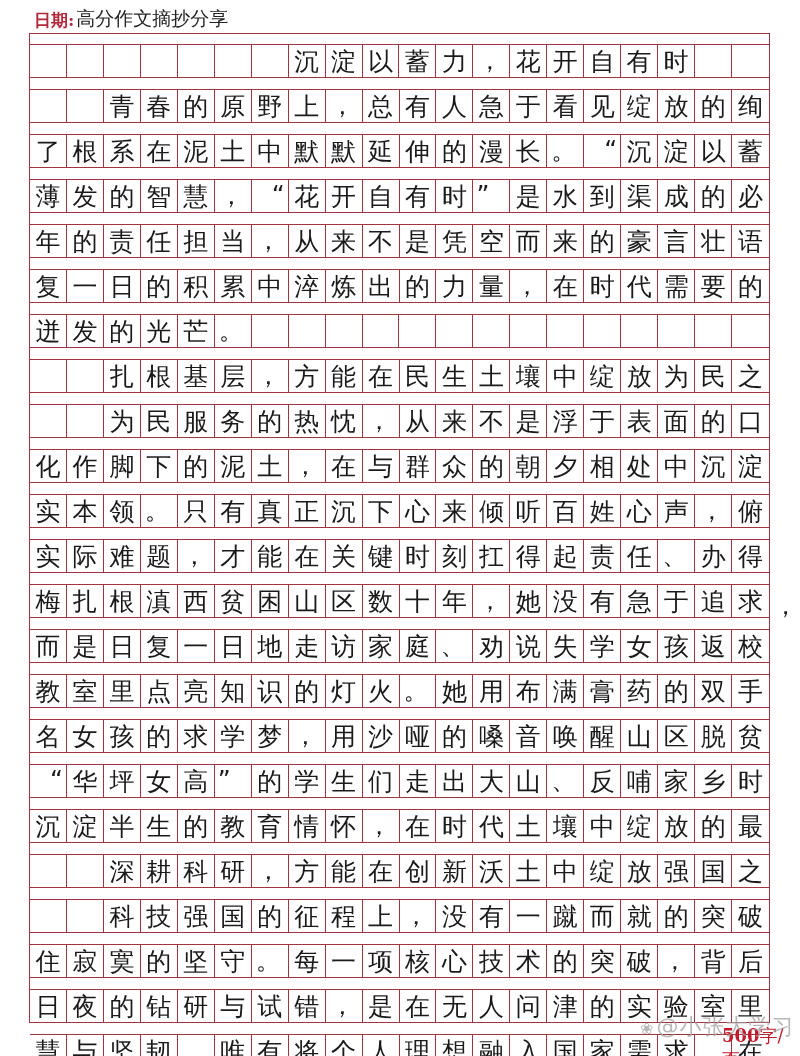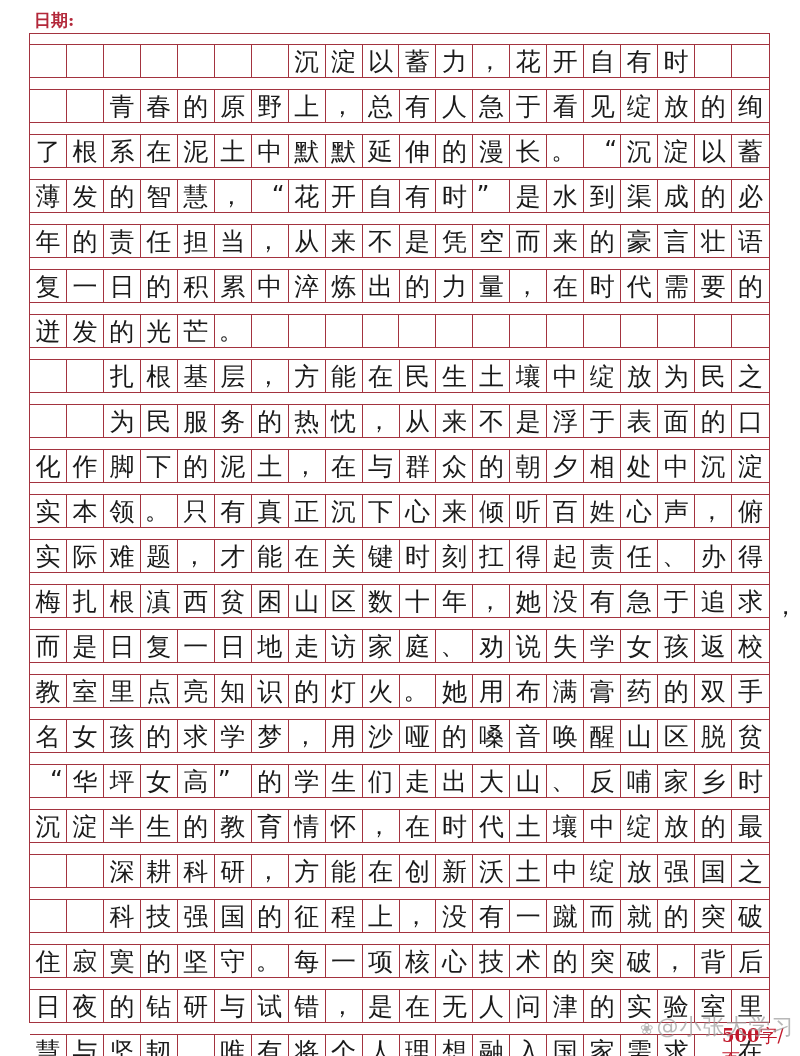--- a/index.html
+++ b/index.html
@@ -28,20 +28,21 @@
   .footer-right .num { font-weight: bold; }
   .watermark { position: absolute; left: 640px; top: 1012px; color: rgba(160,160,160,0.75); font-size: 22px;
                font-family: "DejaVu Sans", sans-serif; letter-spacing: 1px; }
   .watermark .paw { font-size: 16px; margin-right: 2px; }
 </style>
 </head>
 <body>
 
 <div class="header">
   <span class="label">日期:</span>
+  <span class="value">高分作文摘抄分享</span>
 </div>
 
 <div class="sheet" id="sheet">
     <div class="row" style="top: 10px;">
       <div class="cell punct"></div>
       <div class="cell punct"></div>
       <div class="cell punct"></div>
       <div class="cell punct"></div>
       <div class="cell punct"></div>
       <div class="cell punct"></div>

